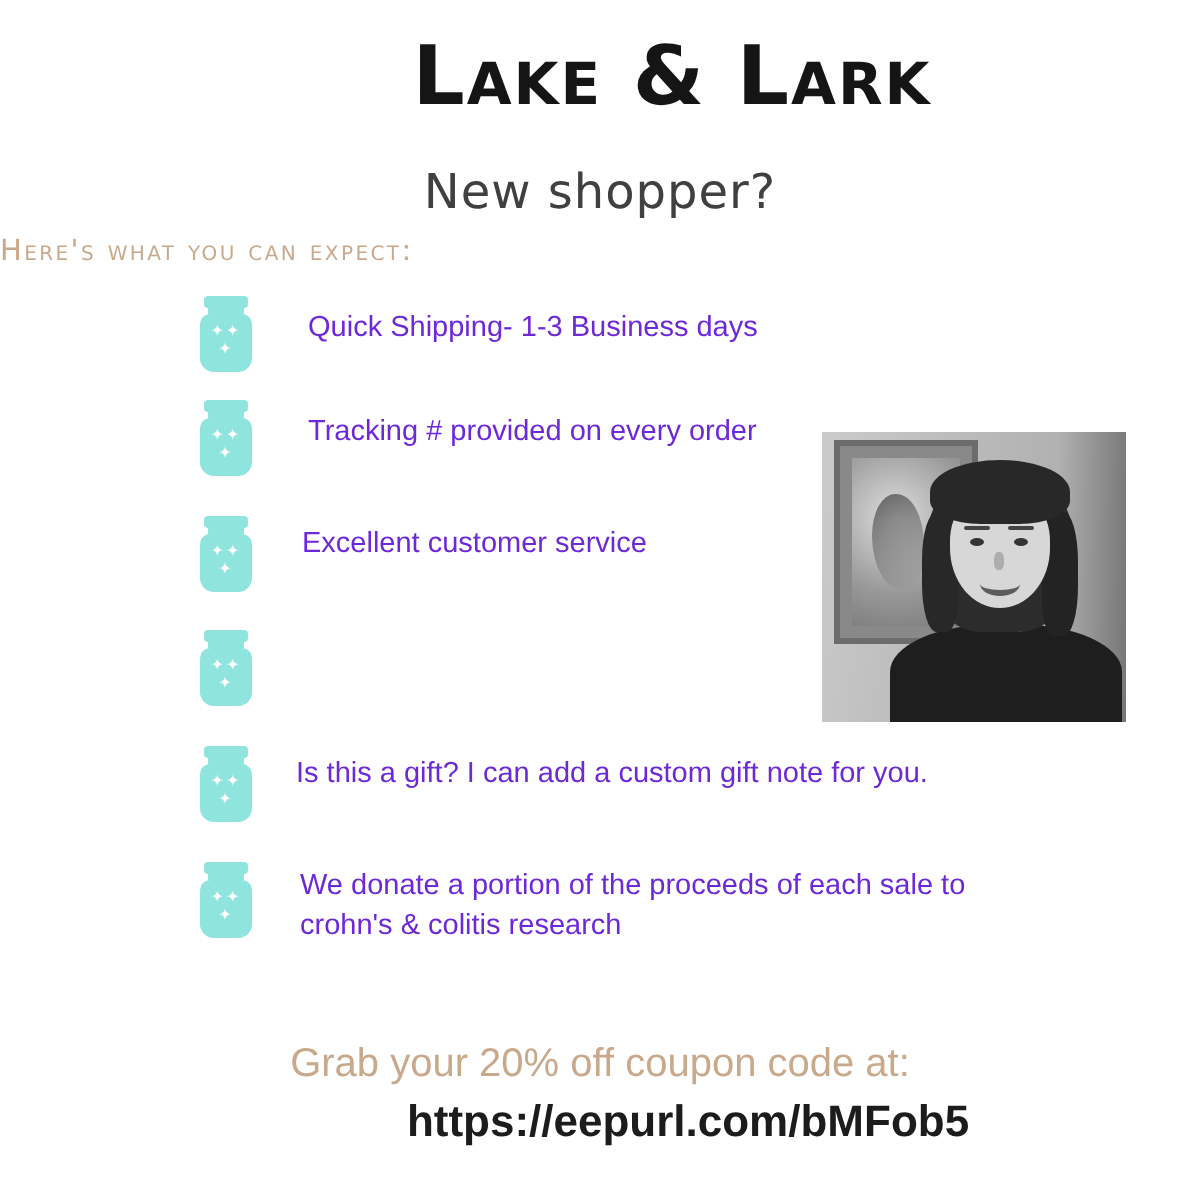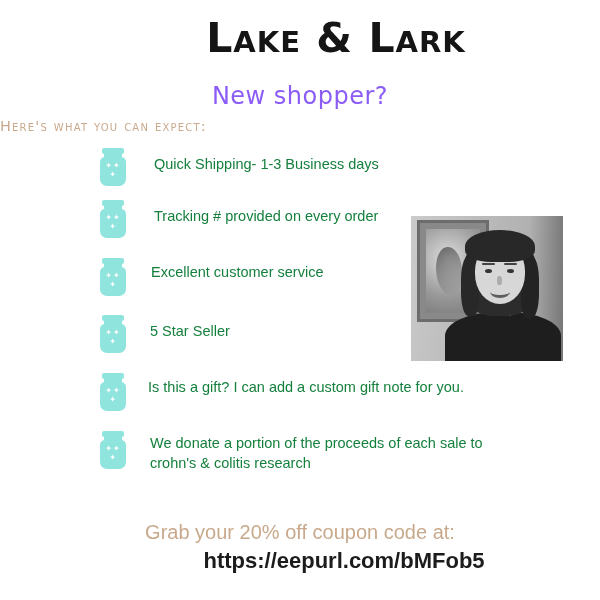--- a/index.html
+++ b/index.html
@@ -38,21 +38,21 @@
     margin-left: 36px;
   }
   .subtitle {
     position: absolute;
     top: 82px;
     left: 0;
     width: 600px;
     text-align: center;
     font-family: "DejaVu Sans", sans-serif;
     font-size: 24px;
-    color: #8b5cf6;
+    color: #404040;
     letter-spacing: 0.5px;
   }
   .expect {
     position: absolute;
     top: 118px;
     left: 0;
     width: 600px;
     font-family: "DejaVu Sans", sans-serif;
     font-size: 14.5px;
     color: #c9a98c;
@@ -121,21 +121,21 @@
     color: #ffffff;
     font-size: 8px;
     line-height: 9px;
     letter-spacing: 1px;
     font-family: "DejaVu Sans", sans-serif;
   }
   .row-text {
     font-family: "Liberation Sans", sans-serif;
     font-size: 14.5px;
     line-height: 20px;
-    color: #15803d;
+    color: #6d28d9;
     padding-top: 6px;
     max-width: 370px;
   }
   .row-text .line2 { display: block; }
 
   
   .row.r0 { min-height: 52px; }
   .row.r1 { min-height: 58px; }
   .row.r2 { min-height: 57px; }
   .row.r3 { min-height: 58px; }
@@ -369,21 +369,20 @@
 
     <div class="row r3">
       <div class="jar-wrap">
         <div class="jar">
           <div class="lid"></div>
           <div class="neck"></div>
           <div class="body"></div>
           <div class="stars">✦✦<br>✦</div>
         </div>
       </div>
-      <div class="row-text">5 Star Seller</div>
     </div>
 
     <div class="row r4">
       <div class="jar-wrap">
         <div class="jar">
           <div class="lid"></div>
           <div class="neck"></div>
           <div class="body"></div>
           <div class="stars">✦✦<br>✦</div>
         </div>

